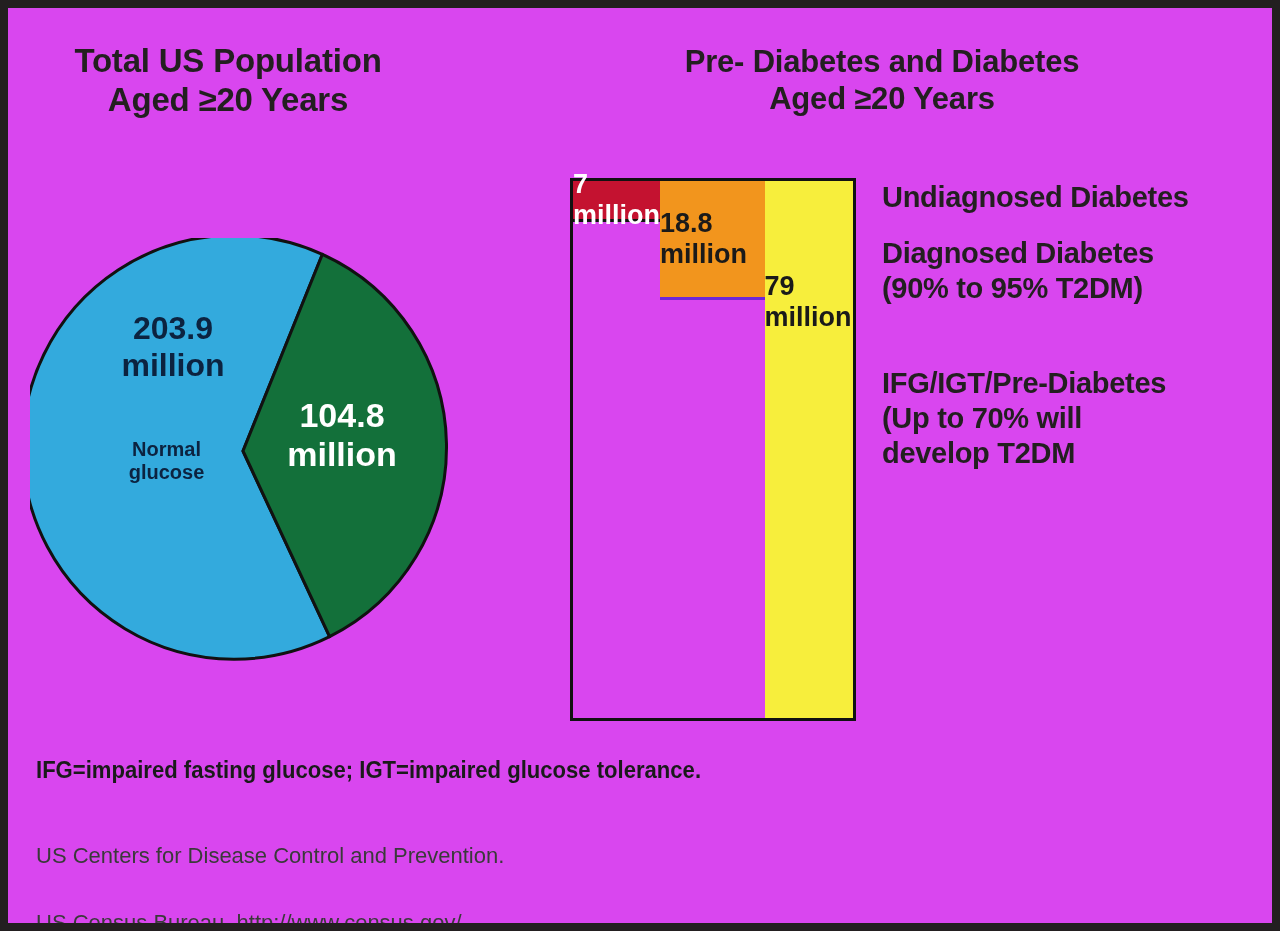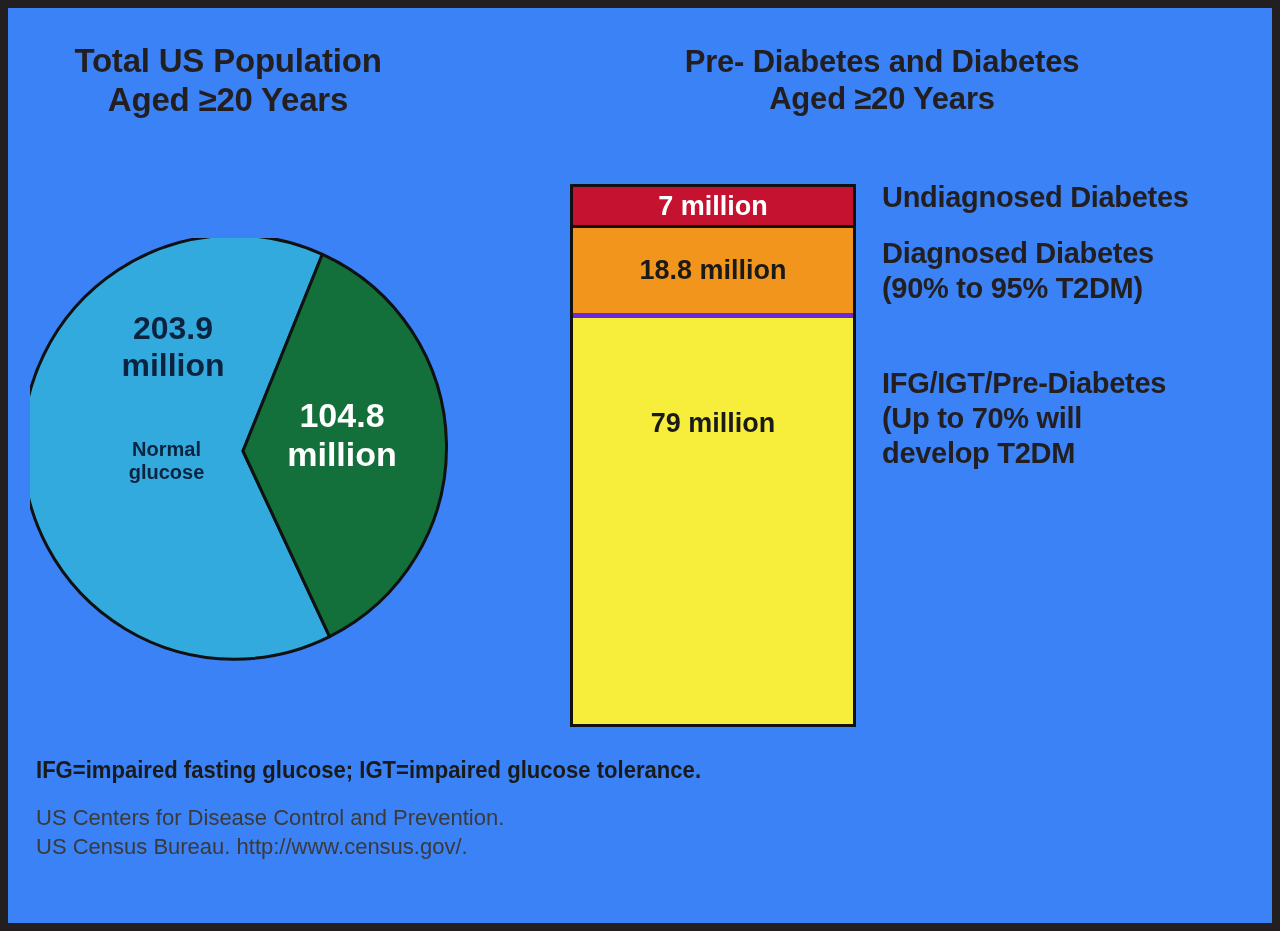--- a/index.html
+++ b/index.html
@@ -4,21 +4,21 @@
 <style>
   html, body {
     margin: 0;
     padding: 0;
     background: #ffffff;
   }
   #page {
     position: relative;
     width: 1280px;
     height: 931px;
-    background: #3b82f6;
+    background: #d946ef;
     border: 8px solid #231f20;
     box-sizing: border-box;
     overflow: hidden;
     font-family: "Liberation Sans", sans-serif;
     color: #1a1a1a;
   }
 
   
   .title {
     position: absolute;
@@ -79,48 +79,47 @@
     width: 160px;
     font-size: 34px;
     color: #ffffff;
   }
   .pie-label span { display: block; }
 
   
   #bar {
     position: absolute;
     left: 562px;
-    top: 176px;
+    top: 170px;
     width: 286px;
     height: 543px;
     border: 3px solid #111111;
     box-sizing: border-box;
     display: flex;
-    flex-direction: column;
   }
   .bar-seg {
     position: relative;
     display: flex;
     align-items: center;
     justify-content: center;
     box-sizing: border-box;
     font-weight: bold;
     font-size: 27px;
   }
   #bar-seg-undiagnosed {
     height: 41px;
     background: #c41230;
     color: #ffffff;
     border-bottom: 3px solid #111111;
   }
   #bar-seg-diagnosed {
-    height: 90px;
+    height: 119px;
     background: #f2951d;
     color: #1a1a1a;
-    border-bottom: 5px solid #6d28d9;
+    border-bottom: 3px solid #6d28d9;
   }
   #bar-seg-prediabetes {
     flex: 1 1 auto;
     background: #f7ee3c;
     color: #1a1a1a;
     align-items: flex-start;
     padding-top: 90px;
   }
 
   
@@ -151,21 +150,21 @@
   }
   #sources {
     position: absolute;
     left: 28px;
     top: 795px;
     width: 900px;
     font-size: 22px;
     line-height: 1.34;
     color: #3a3a3a;
   }
-  #sources .src-line { display: block; white-space: nowrap; }
+  #sources .src-line { display: block; white-space: nowrap; margin-top: 38px; }
   #sources .italic { font-style: italic; }
 </style>
 </head>
 <body>
 
 <div id="page">
 
   <div class="title" id="title-left">
     <span>Total US Population</span>
     <span class="line2">Aged ≥20 Years</span>

